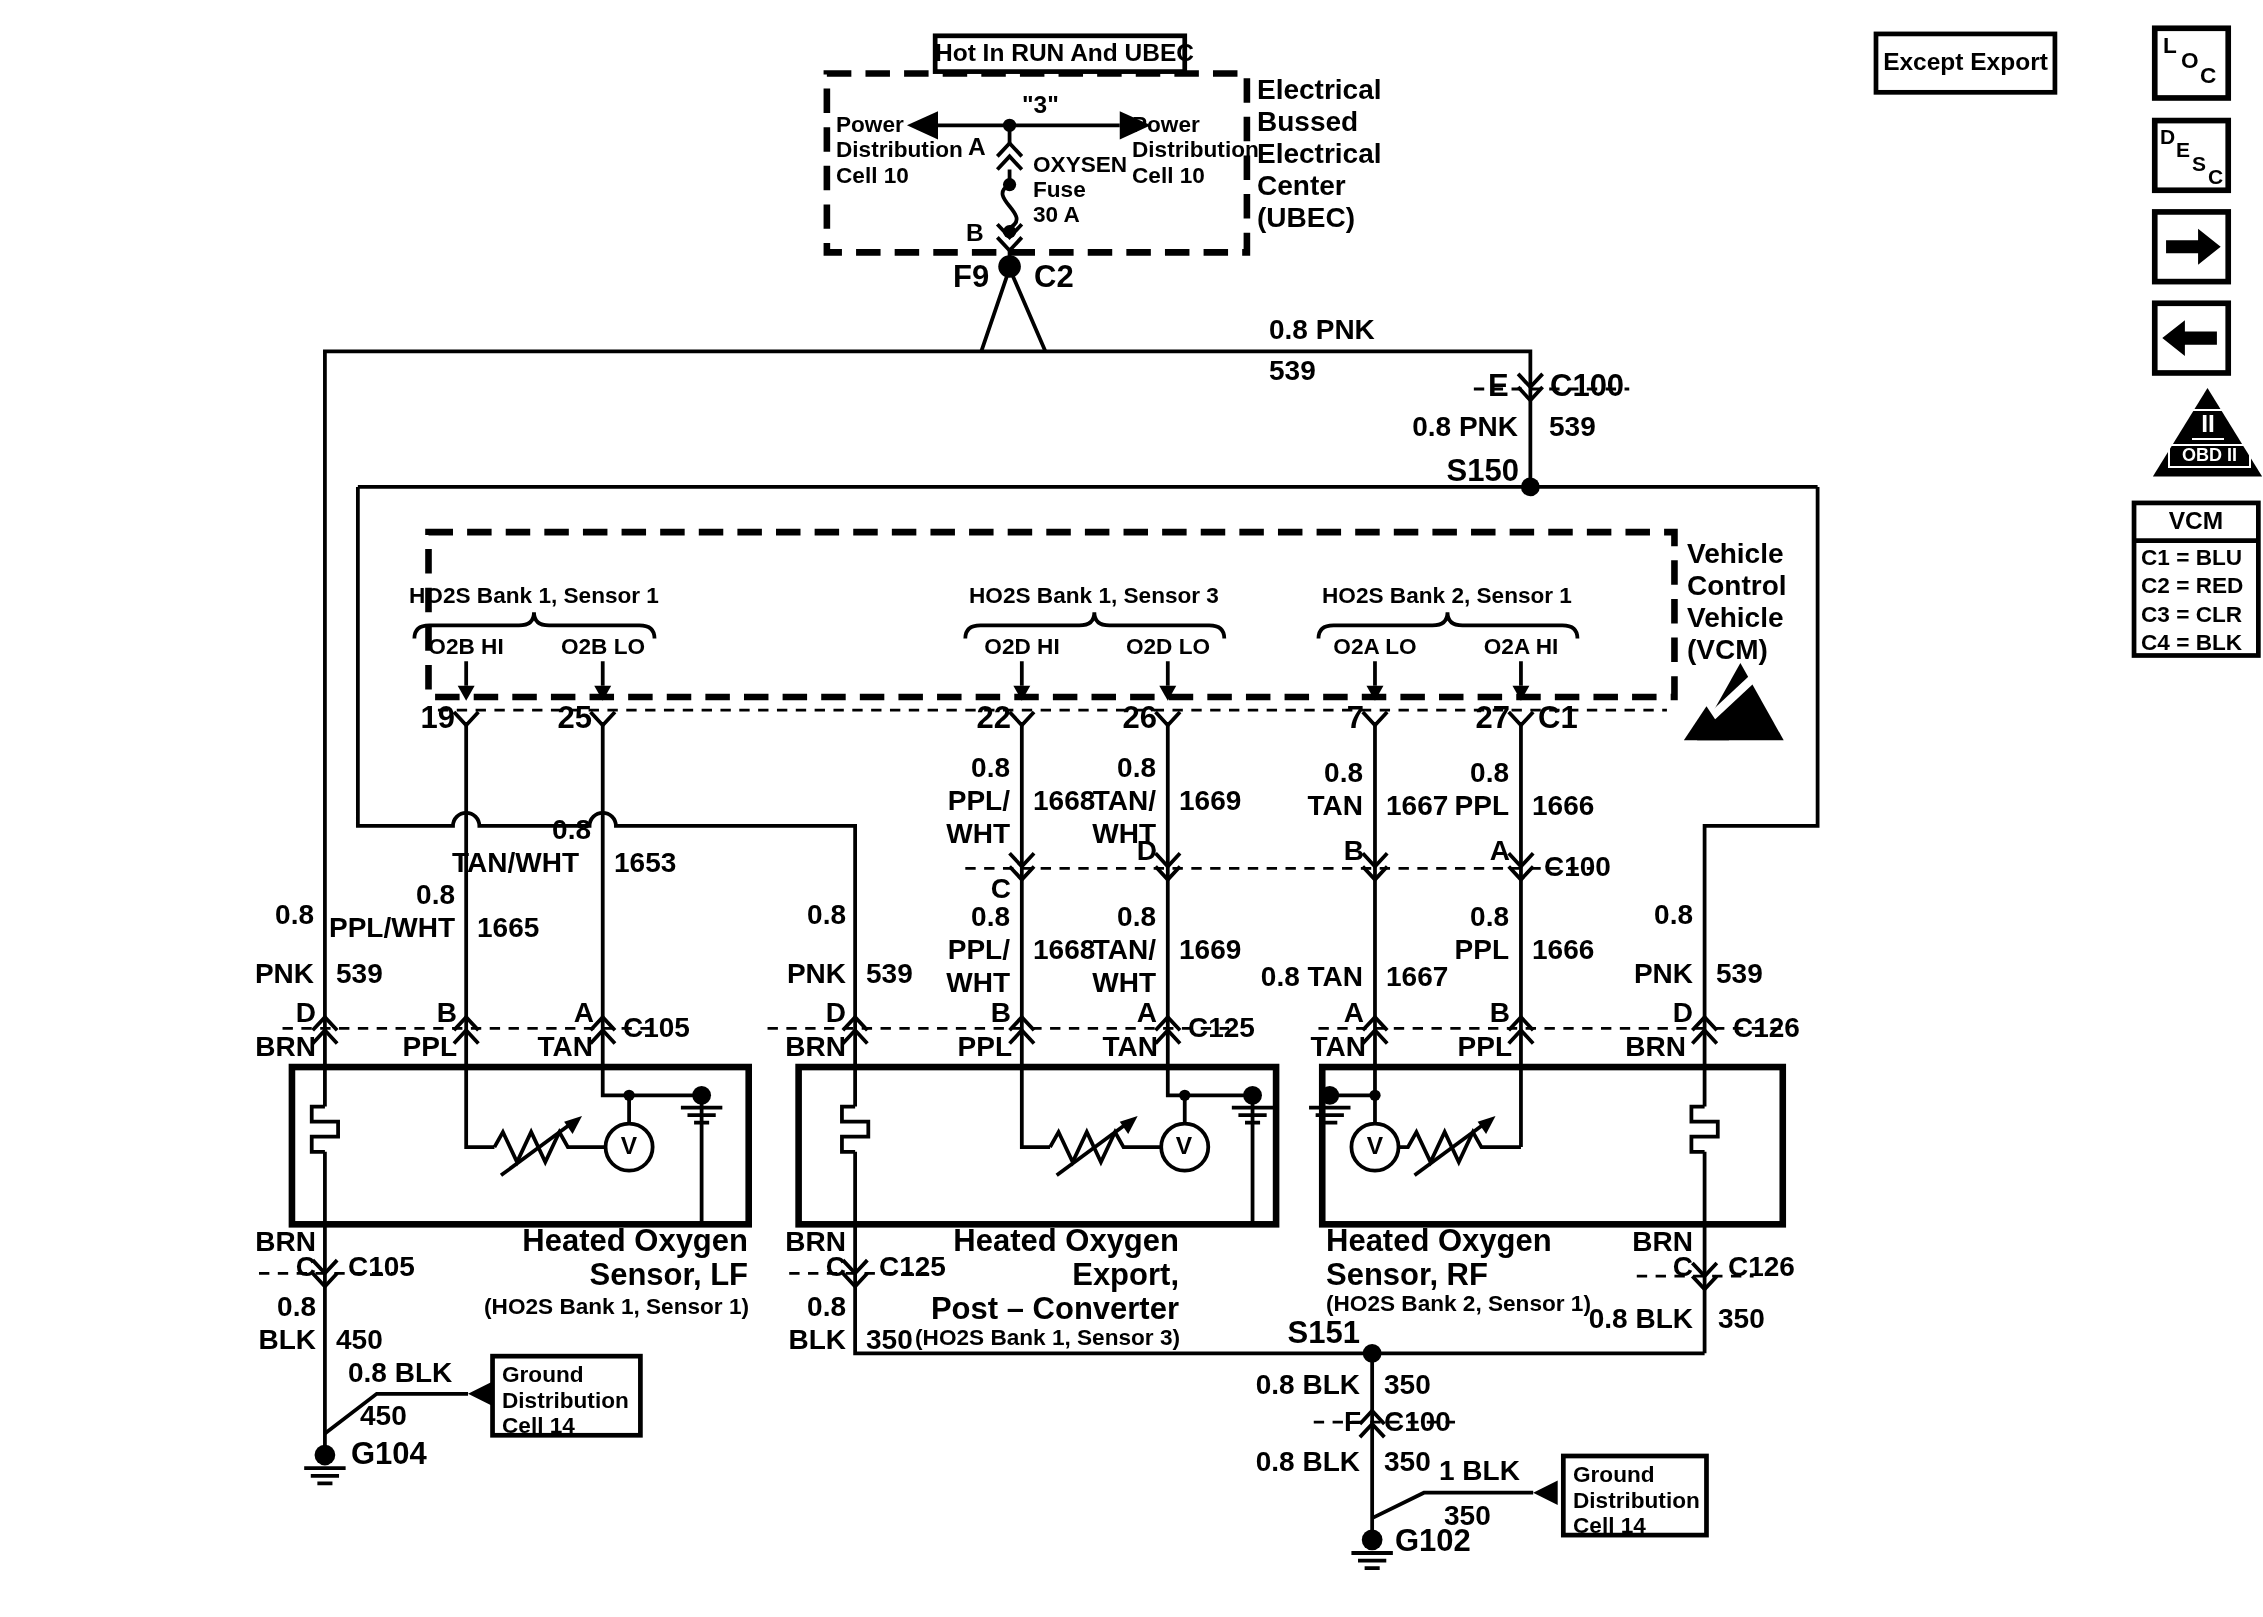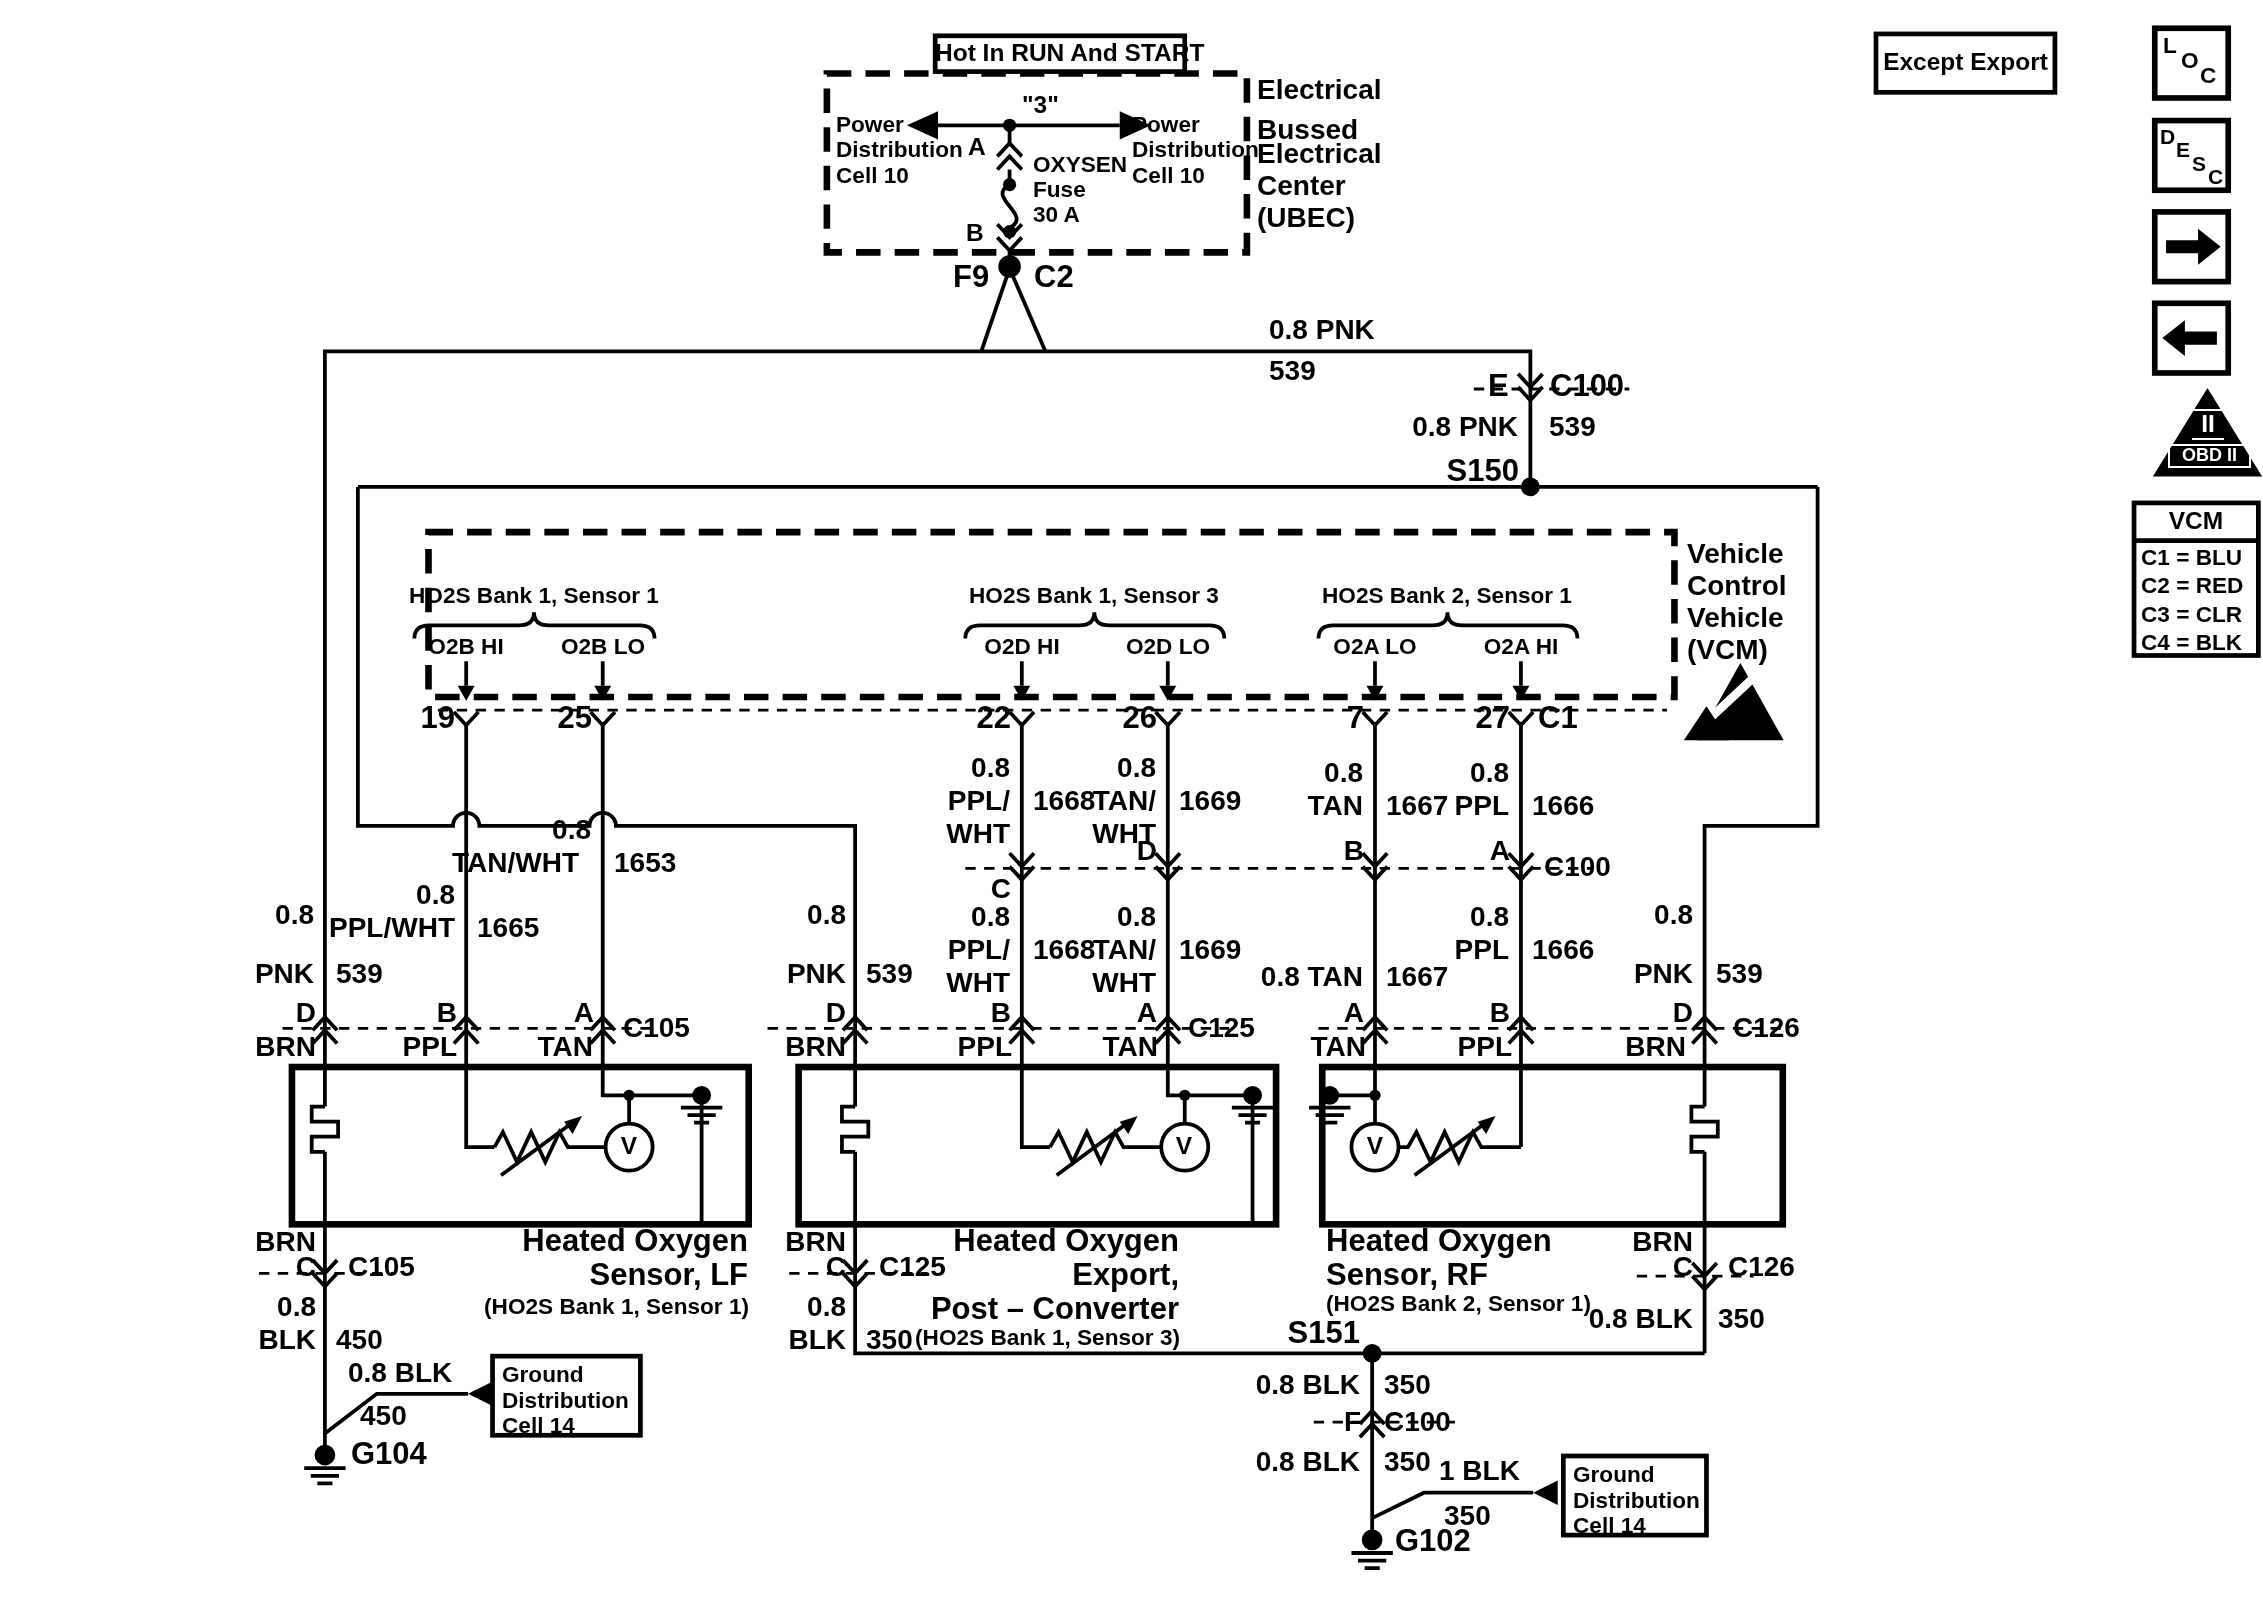--- a/index.html
+++ b/index.html
@@ -198,23 +198,23 @@
 
   <g stroke="#000" stroke-width="4" fill="none">
     <path d="M723,1176 H767 M730,1184 H760 M737,1192 H753"></path>
     <path d="M1308,1176 H1352 M1315,1184 H1345 M1322,1192 H1338"></path>
     <path d="M1390,1176 H1434 M1397,1184 H1427 M1404,1192 H1420"></path>
     <path d="M323,1559 H367 M330,1567 H360 M337,1575 H353"></path>
     <path d="M1435,1649 H1479 M1442,1657 H1472 M1449,1665 H1465"></path>
   </g>
 </svg>
 
-<div class="lb f26 c" style="left:935px;top:40px;width:250px">Hot In RUN And START</div>
+<div class="lb f26 c" style="left:935px;top:40px;width:250px">Hot In RUN And UBEC</div>
 <div class="lb" style="left:1257px;top:75px">Electrical</div>
-<div class="lb" style="left:1257px;top:115px">Bussed</div>
+<div class="lb" style="left:1257px;top:107px">Bussed</div>
 <div class="lb" style="left:1257px;top:139px">Electrical</div>
 <div class="lb" style="left:1257px;top:171px">Center</div>
 <div class="lb" style="left:1257px;top:203px">(UBEC)</div>
 <div class="lb f24" style="left:836px;top:113px">Power</div>
 <div class="lb f24" style="left:836px;top:138px">Distribution</div>
 <div class="lb f24" style="left:836px;top:164px">Cell 10</div>
 <div class="lb f24" style="left:1132px;top:113px">Power</div>
 <div class="lb f24" style="left:1132px;top:138px">Distribution</div>
 <div class="lb f24" style="left:1132px;top:164px">Cell 10</div>
 <div class="lb f26" style="left:1022px;top:92px">"3"</div>

